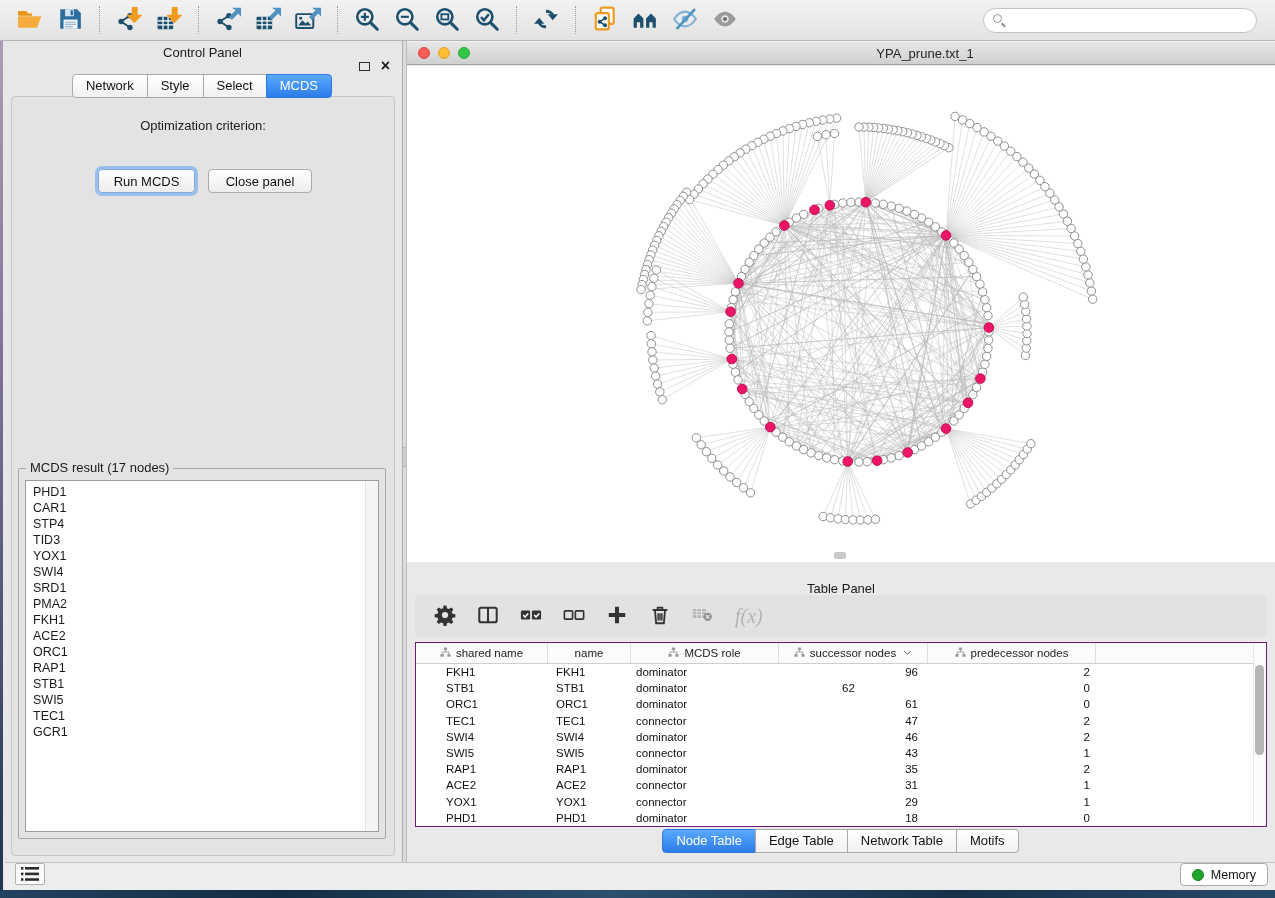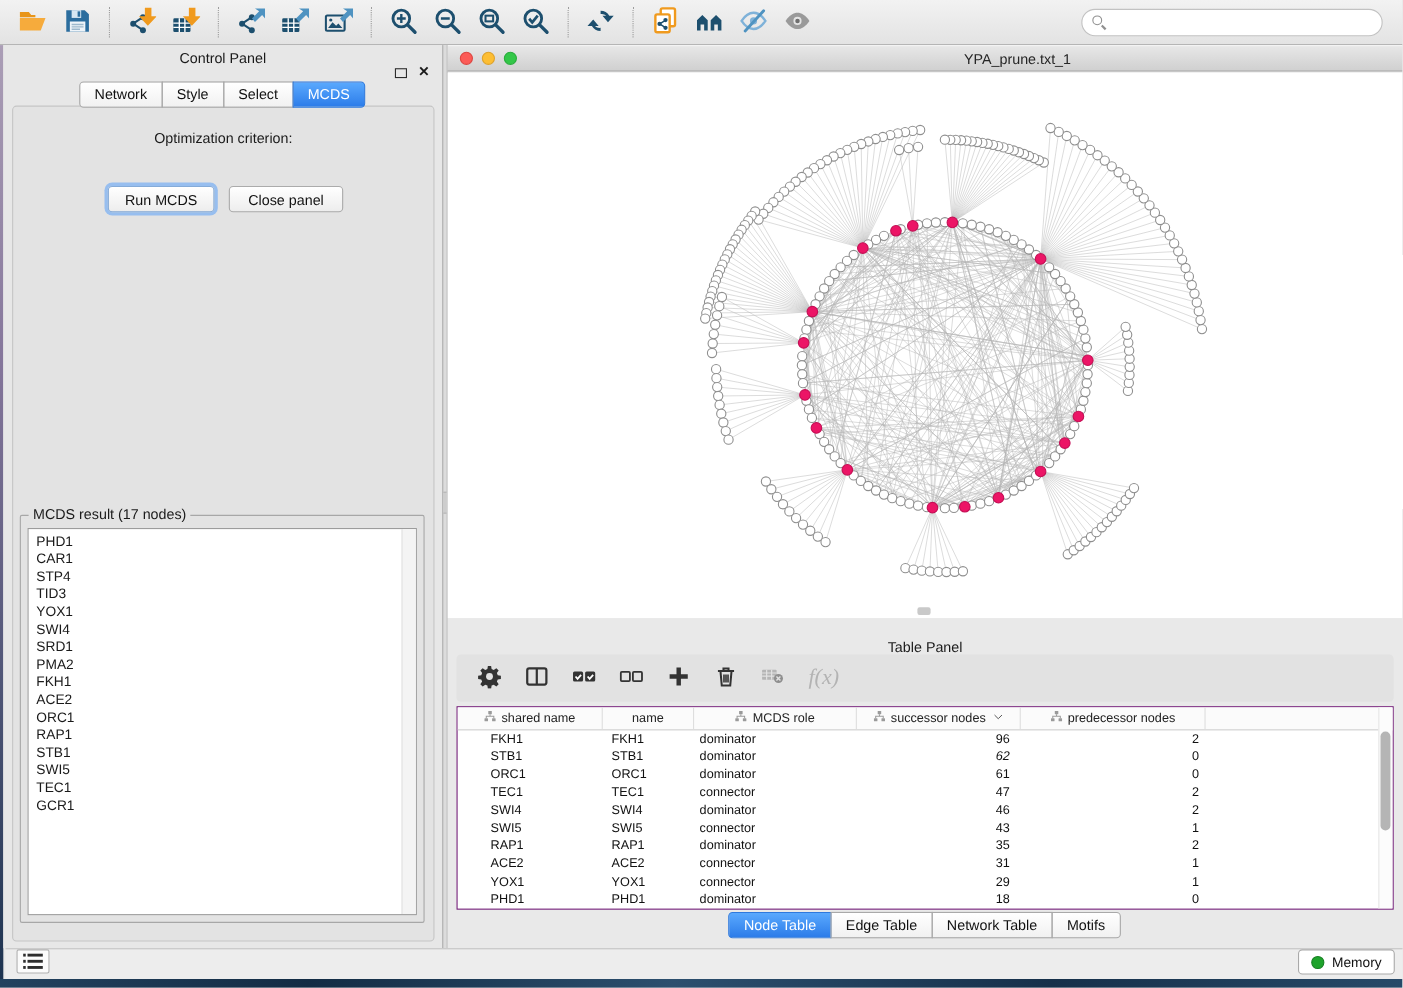--- a/index.html
+++ b/index.html
@@ -1214,21 +1214,21 @@
           <div class="td" style="width: 132px; text-align: left; padding-left: 30px;">FKH1</div>
           <div class="td" style="width: 83px; text-align: left; padding-left: 8px;">FKH1</div>
           <div class="td" style="width: 148px; text-align: left; padding-left: 5px;">dominator</div>
           <div class="td" style="width: 149px; text-align: right; padding-right: 10px;">96</div>
           <div class="td" style="width: 168px; text-align: right; padding-right: 6px;">2</div>
         </div>
         <div class="tr">
           <div class="td" style="width: 132px; text-align: left; padding-left: 30px;">STB1</div>
           <div class="td" style="width: 83px; text-align: left; padding-left: 8px;">STB1</div>
           <div class="td" style="width: 148px; text-align: left; padding-left: 5px;">dominator</div>
-          <div class="td" style="width: 149px; text-align: right; padding-right: 10px; font-style: italic;">62</div>
+          <div class="td" style="width: 149px; text-align: center; padding-right: 10px;">62</div>
           <div class="td" style="width: 168px; text-align: right; padding-right: 6px;">0</div>
         </div>
         <div class="tr">
           <div class="td" style="width: 132px; text-align: left; padding-left: 30px;">ORC1</div>
           <div class="td" style="width: 83px; text-align: left; padding-left: 8px;">ORC1</div>
           <div class="td" style="width: 148px; text-align: left; padding-left: 5px;">dominator</div>
           <div class="td" style="width: 149px; text-align: right; padding-right: 10px;">61</div>
           <div class="td" style="width: 168px; text-align: right; padding-right: 6px;">0</div>
         </div>
         <div class="tr">

